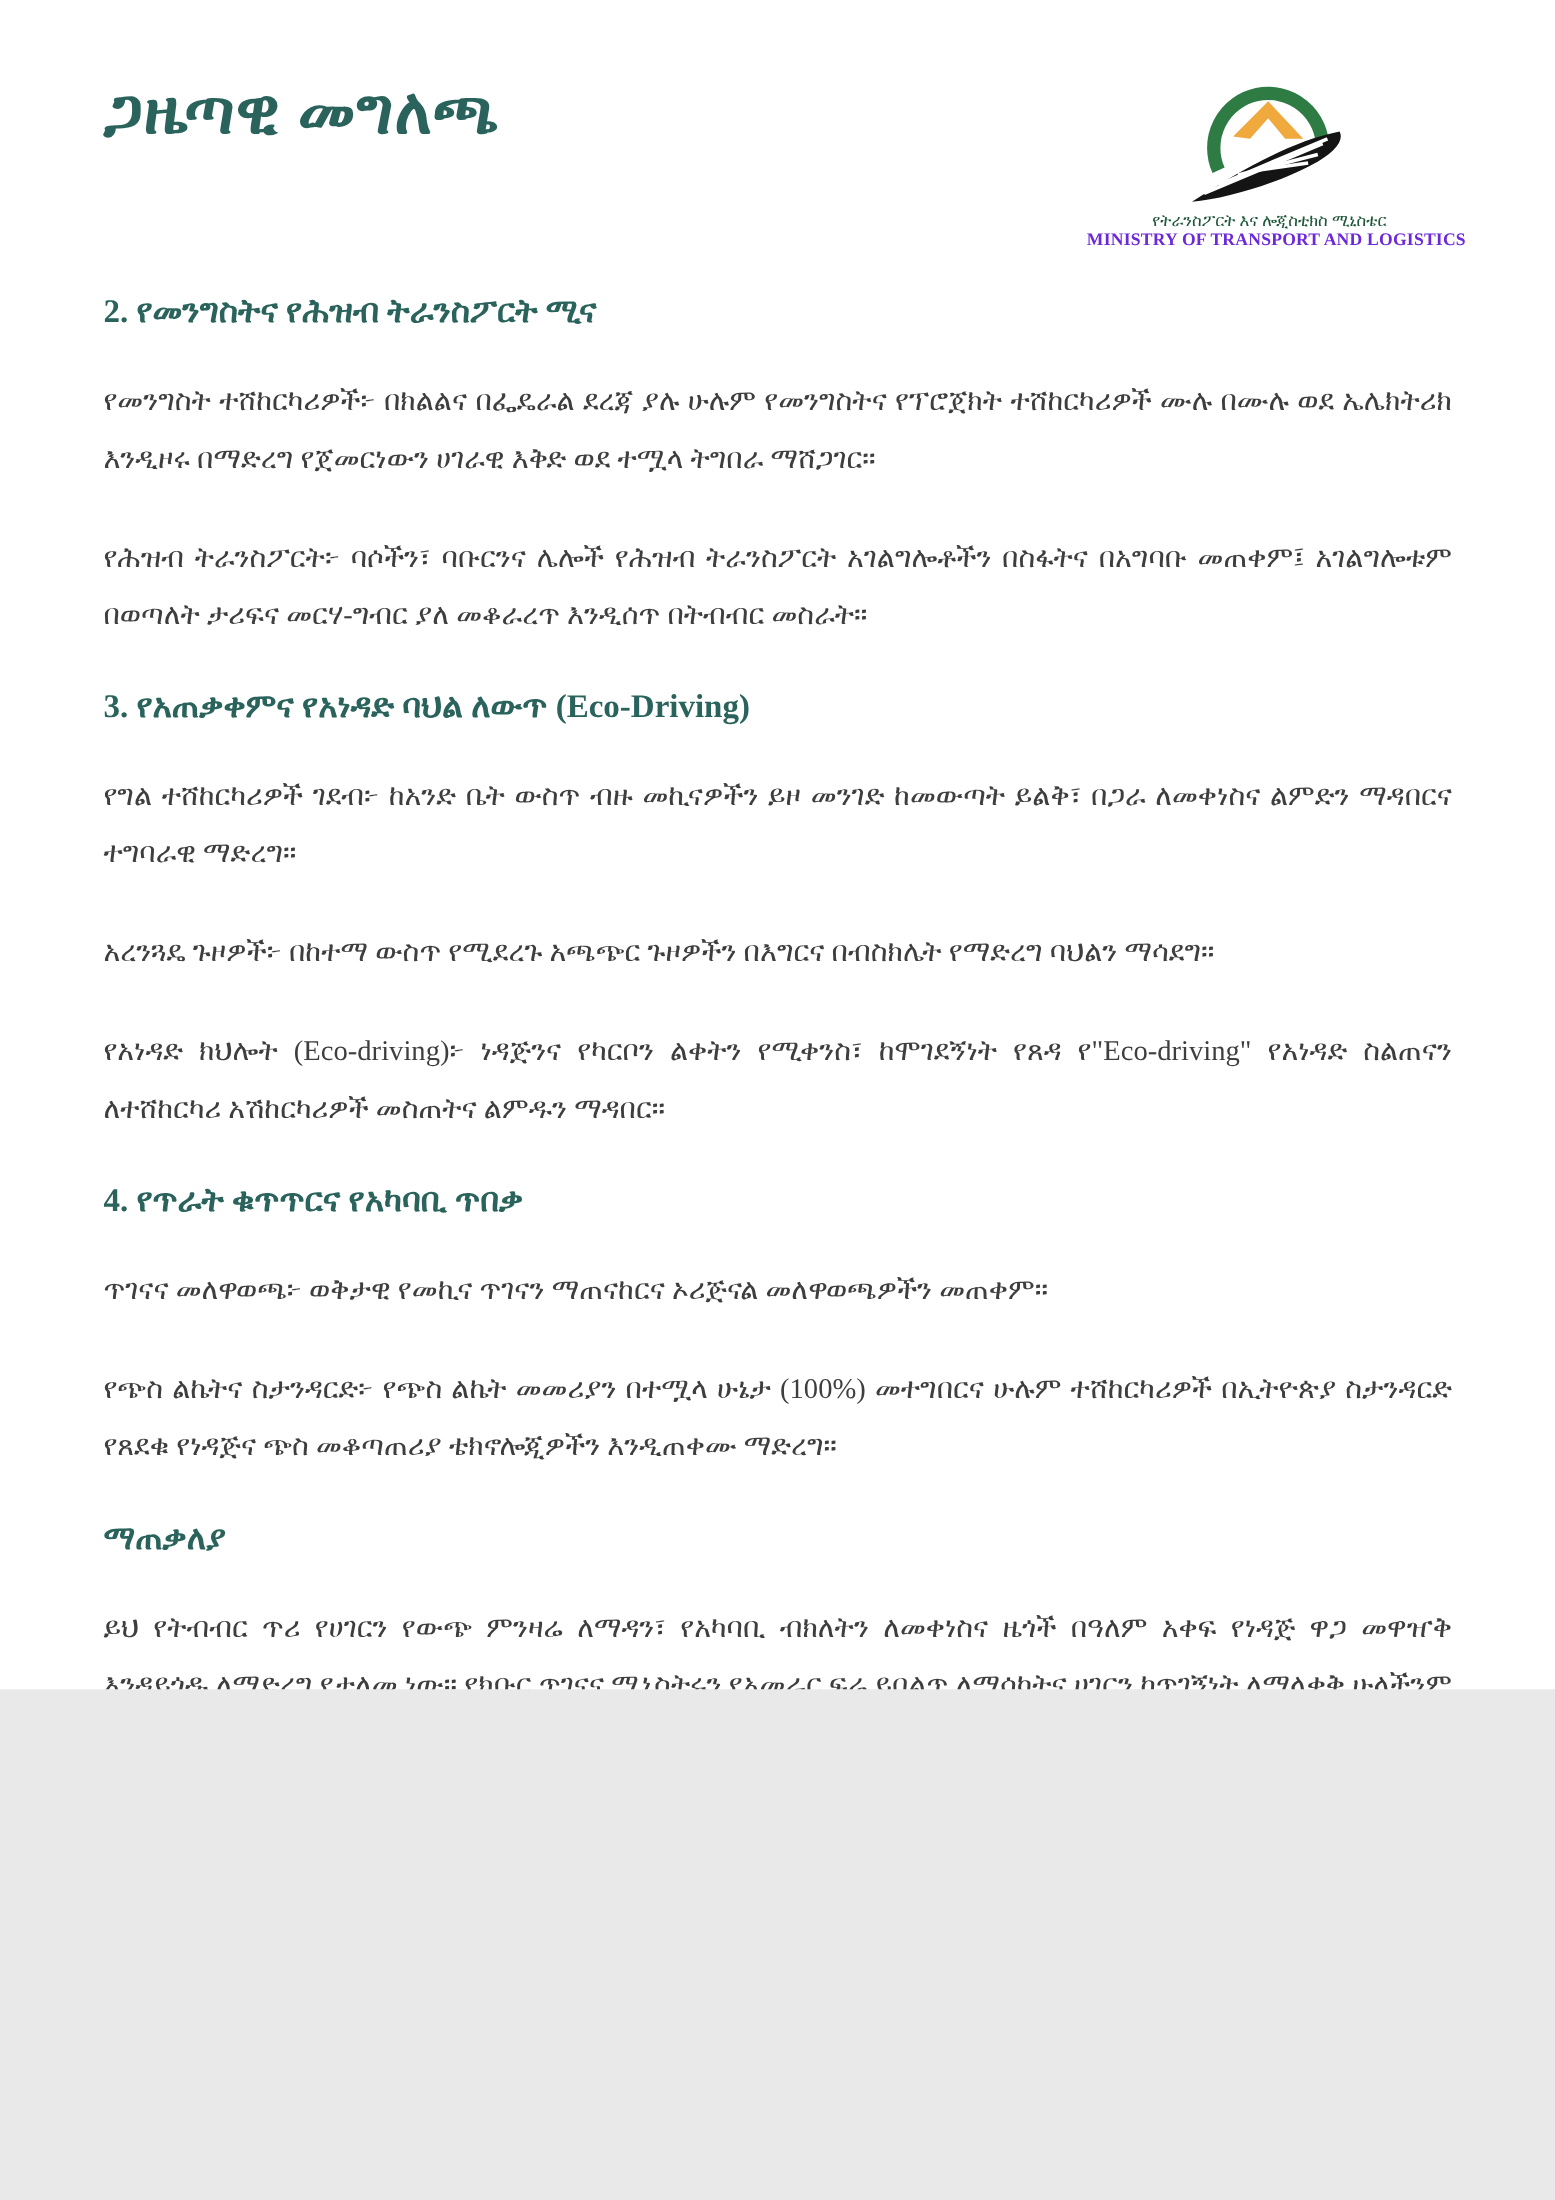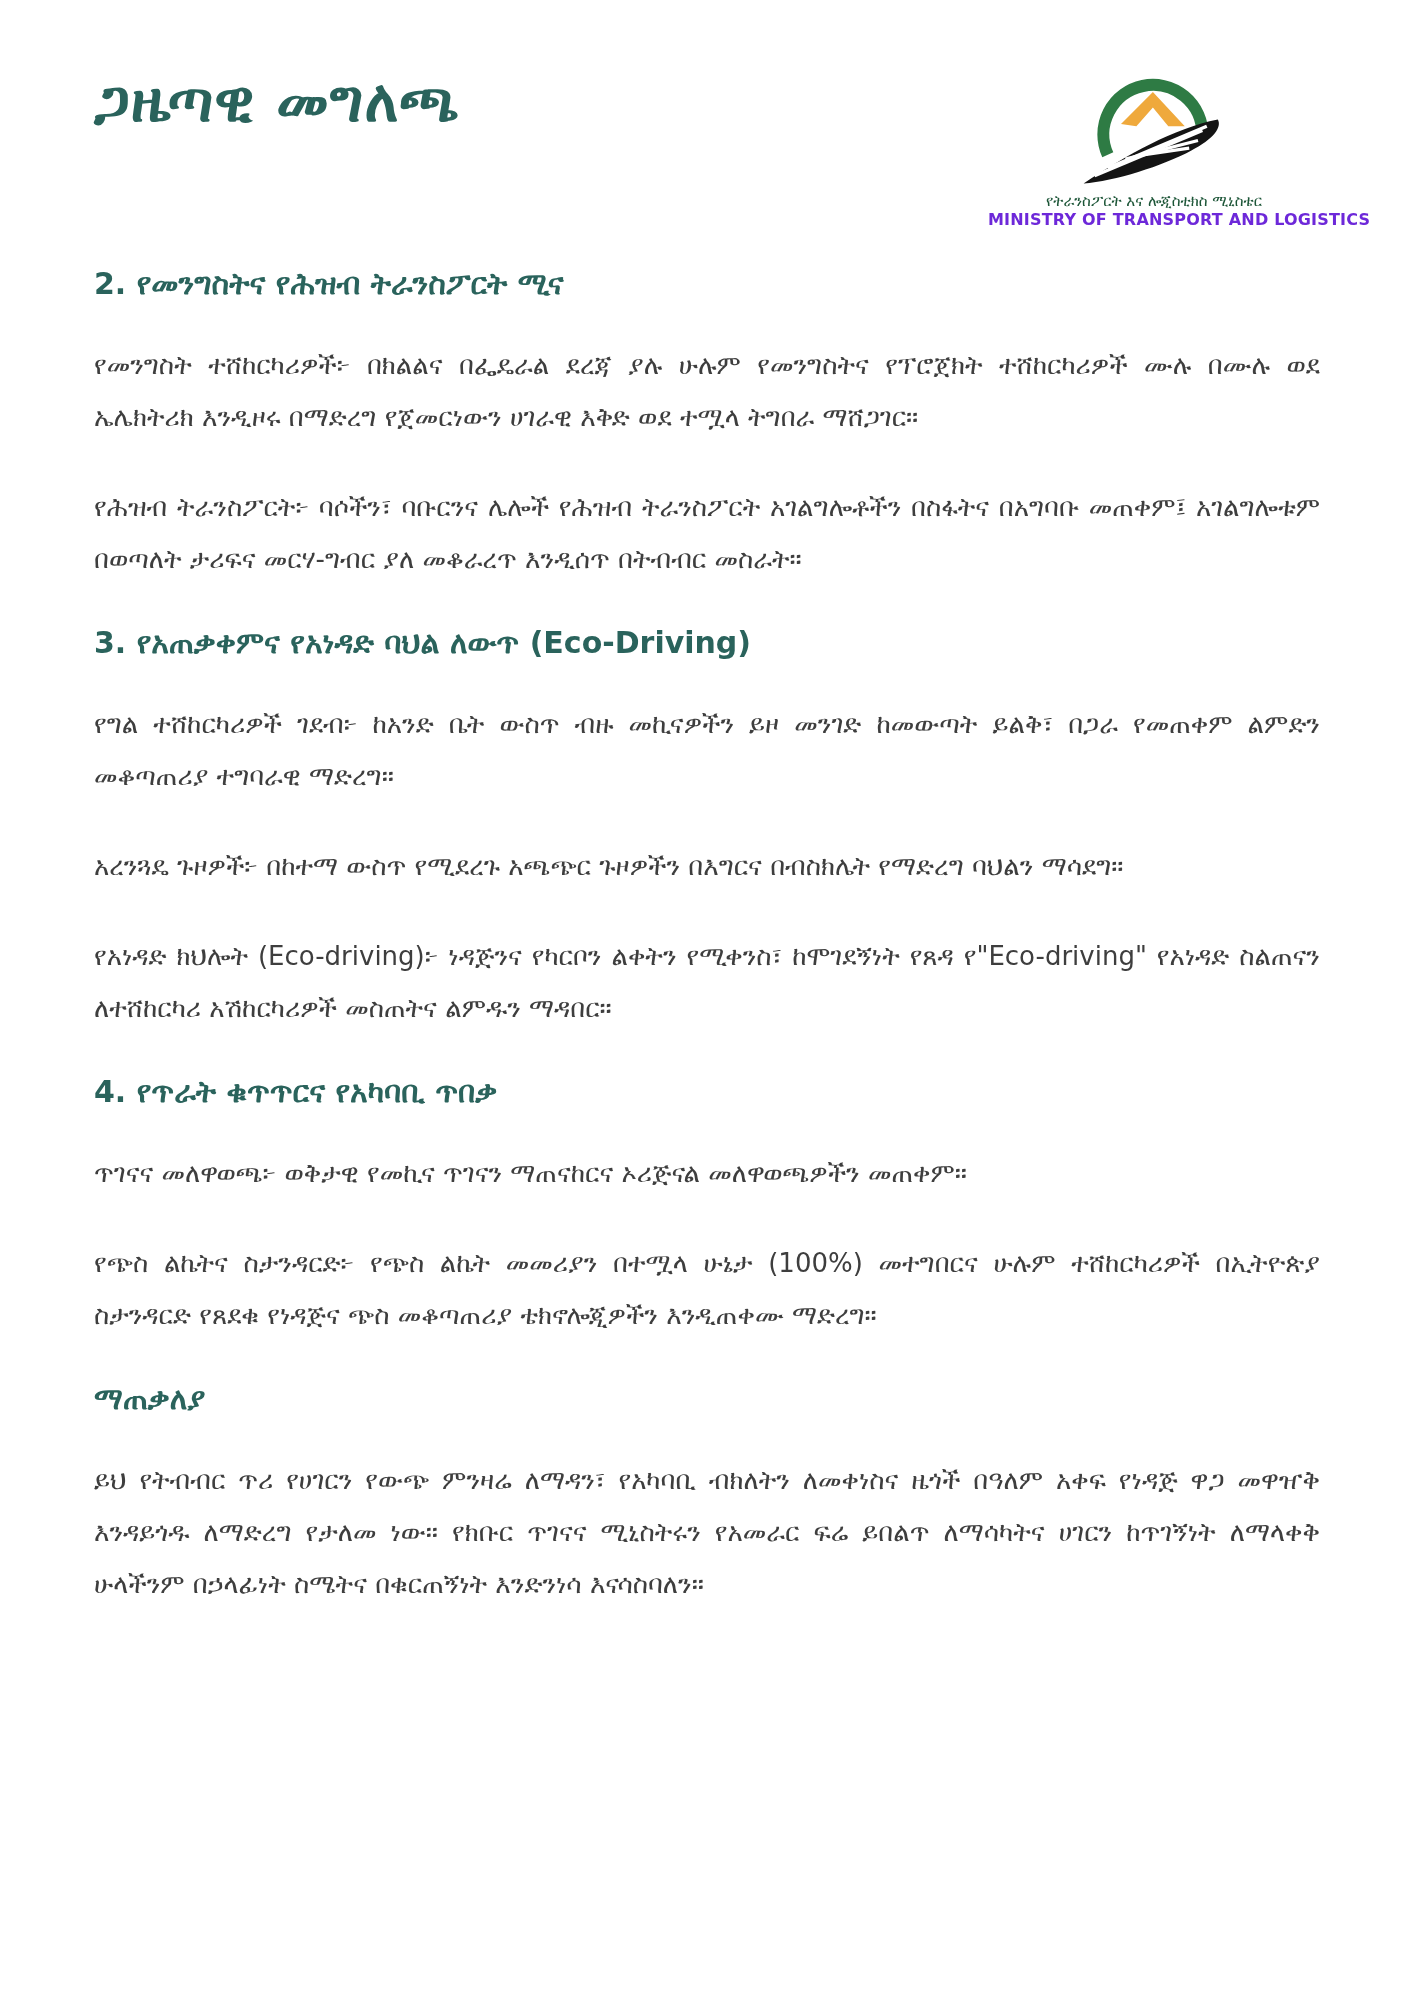--- a/index.html
+++ b/index.html
@@ -4,26 +4,27 @@
 <style>
   html, body {
     margin: 0;
     padding: 0;
     background: #e9e9e9;
     font-family: "DejaVu Sans", "Liberation Sans", sans-serif;
   }
   .page {
     position: relative;
     width: 1414px;
-    height: 2000px;
+    height: 1536px;
     margin: 0 auto;
     background: #ffffff;
     box-sizing: border-box;
     padding: 56px 94px 40px 94px;
     overflow: hidden;
+    font-family: Liberation Serif, serif;
   }
   
   .header {
     display: flex;
     justify-content: space-between;
     align-items: flex-start;
     min-height: 178px;
   }
   .doc-title {
     margin: 14px 0 0 0;
@@ -119,21 +120,21 @@
   <main class="body-main">
 
     <section>
       <h2 class="sec-heading">2. የመንግስትና የሕዝብ ትራንስፖርት ሚና</h2>
       <p class="para">የመንግስት ተሸከርካሪዎች፦ በክልልና በፌዴራል ደረጃ ያሉ ሁሉም የመንግስትና የፕሮጀክት ተሸከርካሪዎች ሙሉ በሙሉ ወደ ኤሌክትሪክ እንዲዞሩ በማድረግ የጀመርነውን ሀገራዊ እቅድ ወደ ተሟላ ትግበራ ማሸጋገር።</p>
       <p class="para">የሕዝብ ትራንስፖርት፦ ባሶችን፣ ባቡርንና ሌሎች የሕዝብ ትራንስፖርት አገልግሎቶችን በስፋትና በአግባቡ መጠቀም፤ አገልግሎቱም በወጣለት ታሪፍና መርሃ-ግብር ያለ መቆራረጥ እንዲሰጥ በትብብር መስራት።</p>
     </section>
 
     <section>
       <h2 class="sec-heading">3. የአጠቃቀምና የአነዳድ ባህል ለውጥ (Eco-Driving)</h2>
-      <p class="para">የግል ተሸከርካሪዎች ገደብ፦ ከአንድ ቤት ውስጥ ብዙ መኪናዎችን ይዞ መንገድ ከመውጣት ይልቅ፣ በጋራ የመጠቀም ልምድን መቆጣጠሪያ ተግባራዊ ማድረግ።</p>
+      <p class="para">የግል ተሸከርካሪዎች ገደብ፦ ከአንድ ቤት ውስጥ ብዙ መኪናዎችን ይዞ መንገድ ከመውጣት ይልቅ፣ በጋራ ለመቀነስና ልምድን ማዳበርና ተግባራዊ ማድረግ።</p>
       <p class="para">አረንጓዴ ጉዞዎች፦ በከተማ ውስጥ የሚደረጉ አጫጭር ጉዞዎችን በእግርና በብስክሌት የማድረግ ባህልን ማሳደግ።</p>
       <p class="para">የአነዳድ ክህሎት (Eco-driving)፦ ነዳጅንና የካርቦን ልቀትን የሚቀንስ፣ ከሞገደኝነት የጸዳ የ"Eco-driving" የአነዳድ ስልጠናን ለተሸከርካሪ አሽከርካሪዎች መስጠትና ልምዱን ማዳበር።</p>
     </section>
 
     <section>
       <h2 class="sec-heading">4. የጥራት ቁጥጥርና የአካባቢ ጥበቃ</h2>
       <p class="para">ጥገናና መለዋወጫ፦ ወቅታዊ የመኪና ጥገናን ማጠናከርና ኦሪጅናል መለዋወጫዎችን መጠቀም።</p>
       <p class="para">የጭስ ልኬትና ስታንዳርድ፦ የጭስ ልኬት መመሪያን በተሟላ ሁኔታ (100%) መተግበርና ሁሉም ተሸከርካሪዎች በኢትዮጵያ ስታንዳርድ የጸደቁ የነዳጅና ጭስ መቆጣጠሪያ ቴክኖሎጂዎችን እንዲጠቀሙ ማድረግ።</p>
     </section>
 

